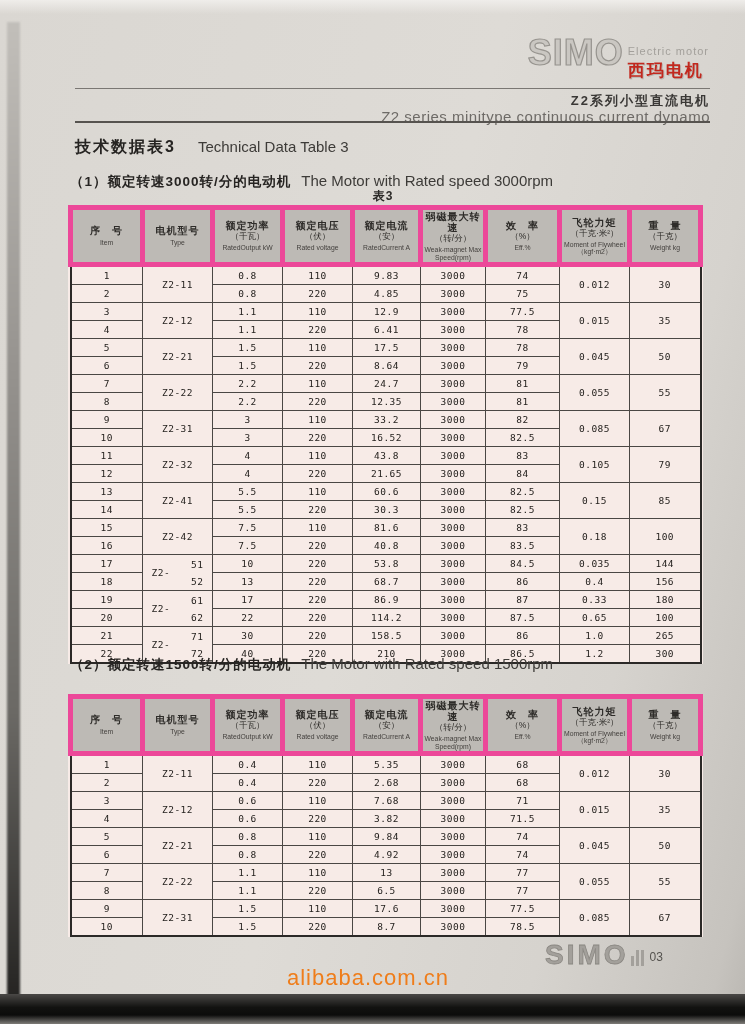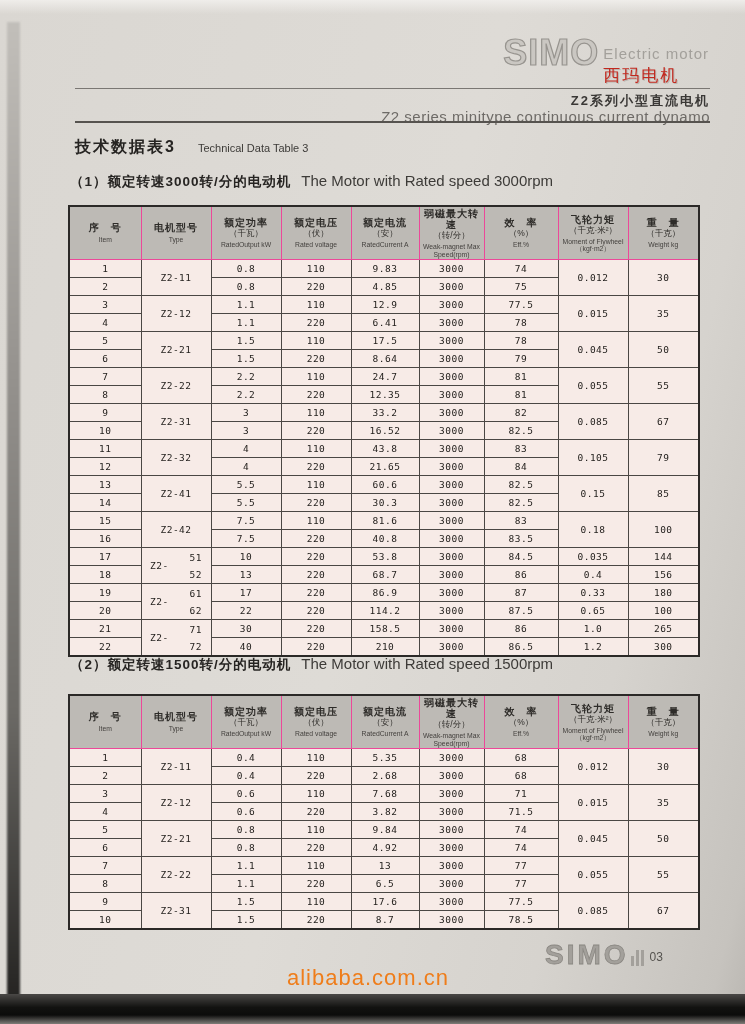--- a/index.html
+++ b/index.html
@@ -12,46 +12,46 @@
   .scan-bottom{position:absolute;left:0;right:0;bottom:0;height:30px;
         background:linear-gradient(to bottom,#4a4846 0%,#121210 45%,#0c0c0b 70%,#7e7c78 100%);}
   .scan-top{position:absolute;left:0;right:0;top:0;height:14px;
         background:linear-gradient(to bottom,#efedea,rgba(239,237,234,0));}
 
   
   .brand{position:absolute;right:36px;top:36px;display:flex;align-items:flex-start;}
   .logo-big{font-size:36px;font-weight:bold;letter-spacing:1px;color:#cac7c2;
         -webkit-text-stroke:1.2px #97948f;line-height:34px;}
   .logo-side{display:flex;flex-direction:column;align-items:flex-start;margin-left:4px;margin-top:9px;}
-  .tagline{font-size:15px;color:#a3a09b;letter-spacing:1px;}
-  .name-cn{font-size:17px;font-weight:normal;color:#c2281e;letter-spacing:2px;margin-top:2px;
+  .tagline{font-size:11px;color:#a3a09b;letter-spacing:1px;}
+  .name-cn{font-size:17px;font-weight:bold;color:#c2281e;letter-spacing:2px;margin-top:2px;
         text-shadow:1px 1px 0 #b9b6b1;}
   .rule1{position:absolute;left:75px;right:35px;top:88px;height:1px;background:#7a7773;}
   .series-cn{position:absolute;right:35px;top:92px;font-size:13px;font-weight:bold;color:#3a3836;letter-spacing:2px;}
   .series-en{position:absolute;right:35px;top:108px;font-size:15px;color:#6e6b67;letter-spacing:0.5px;}
   .rule2{position:absolute;left:75px;right:35px;top:121px;height:2px;background:#56534f;}
 
   
   .doc-title{position:absolute;left:75px;top:137px;}
   .doc-title .cn{font-size:16px;font-weight:bold;color:#262422;letter-spacing:2px;}
-  .doc-title .en{font-size:11px;color:#3d3b38;margin-left:22px;}
+  .doc-title .en{font-size:15px;color:#3d3b38;margin-left:22px;}
   .sec-heading .cn{font-size:13.5px;font-weight:bold;color:#262422;letter-spacing:1px;}
   .sec-heading .en{font-size:15px;color:#3d3b38;margin-left:10px;}
   .sec1{position:absolute;left:70px;top:172px;}
   .sec2{position:absolute;left:70px;top:655px;}
   .tbl-label{position:absolute;left:68px;width:630px;text-align:center;font-size:12px;font-weight:bold;color:#2b2927;letter-spacing:1px;}
   .lbl1{top:188px;}
   .lbl2{top:673px;}
 
   
   table.data{position:absolute;left:68px;width:630px;border-collapse:collapse;table-layout:fixed;
         background:#f7ebe7;border:2px solid #2b2927;}
   .t1{top:205px;}
   .t2{top:694px;}
-  th{background:#bdbab5;border:1px solid #ec4899;height:50px;padding:1px 0;vertical-align:middle;font-weight:normal;}
+  th{background:#bdbab5;border:5px solid #ec4899;height:50px;padding:1px 0;vertical-align:middle;font-weight:normal;}
   td{border:1px solid #4a4744;height:17px;padding:0;text-align:center;vertical-align:middle;
         font-family:"DejaVu Sans Mono",monospace;font-size:9.5px;color:#25221f;letter-spacing:0.5px;}
   .h-cn{display:block;font-size:10px;font-weight:bold;color:#2e2c29;letter-spacing:1px;line-height:11px;}
   .h-unit{display:block;font-size:8.5px;color:#2e2c29;line-height:10px;}
   .h-en{display:block;font-size:6.8px;color:#44413e;margin-top:3px;line-height:7.5px;padding:0 1px;}
   .split{display:flex;align-items:center;justify-content:center;gap:21px;}
   .split .pfx{line-height:34px;}
   .split .nums{display:flex;flex-direction:column;}
   .split .nums span{display:block;height:17px;line-height:17px;text-align:right;}
 
@@ -86,20 +86,21 @@
   <div class="series-en">Z2 series minitype continuous current dynamo</div>
   <div class="rule2"></div>
 
   <div class="doc-title">
     <span class="cn">技术数据表3</span><span class="en">Technical Data Table 3</span>
   </div>
 
   <div class="sec-heading sec1">
     <span class="cn">（1）额定转速3000转/分的电动机</span><span class="en">The Motor with Rated speed 3000rpm</span>
   </div>
+  <div class="tbl-label lbl1">表3</div>
 
   <table class="data t1">
     <colgroup>
       <col style="width:72px">
         <col style="width:70px">
         <col style="width:70px">
         <col style="width:70px">
       <col style="width:68px">
         <col style="width:65px">
         <col style="width:74px">

